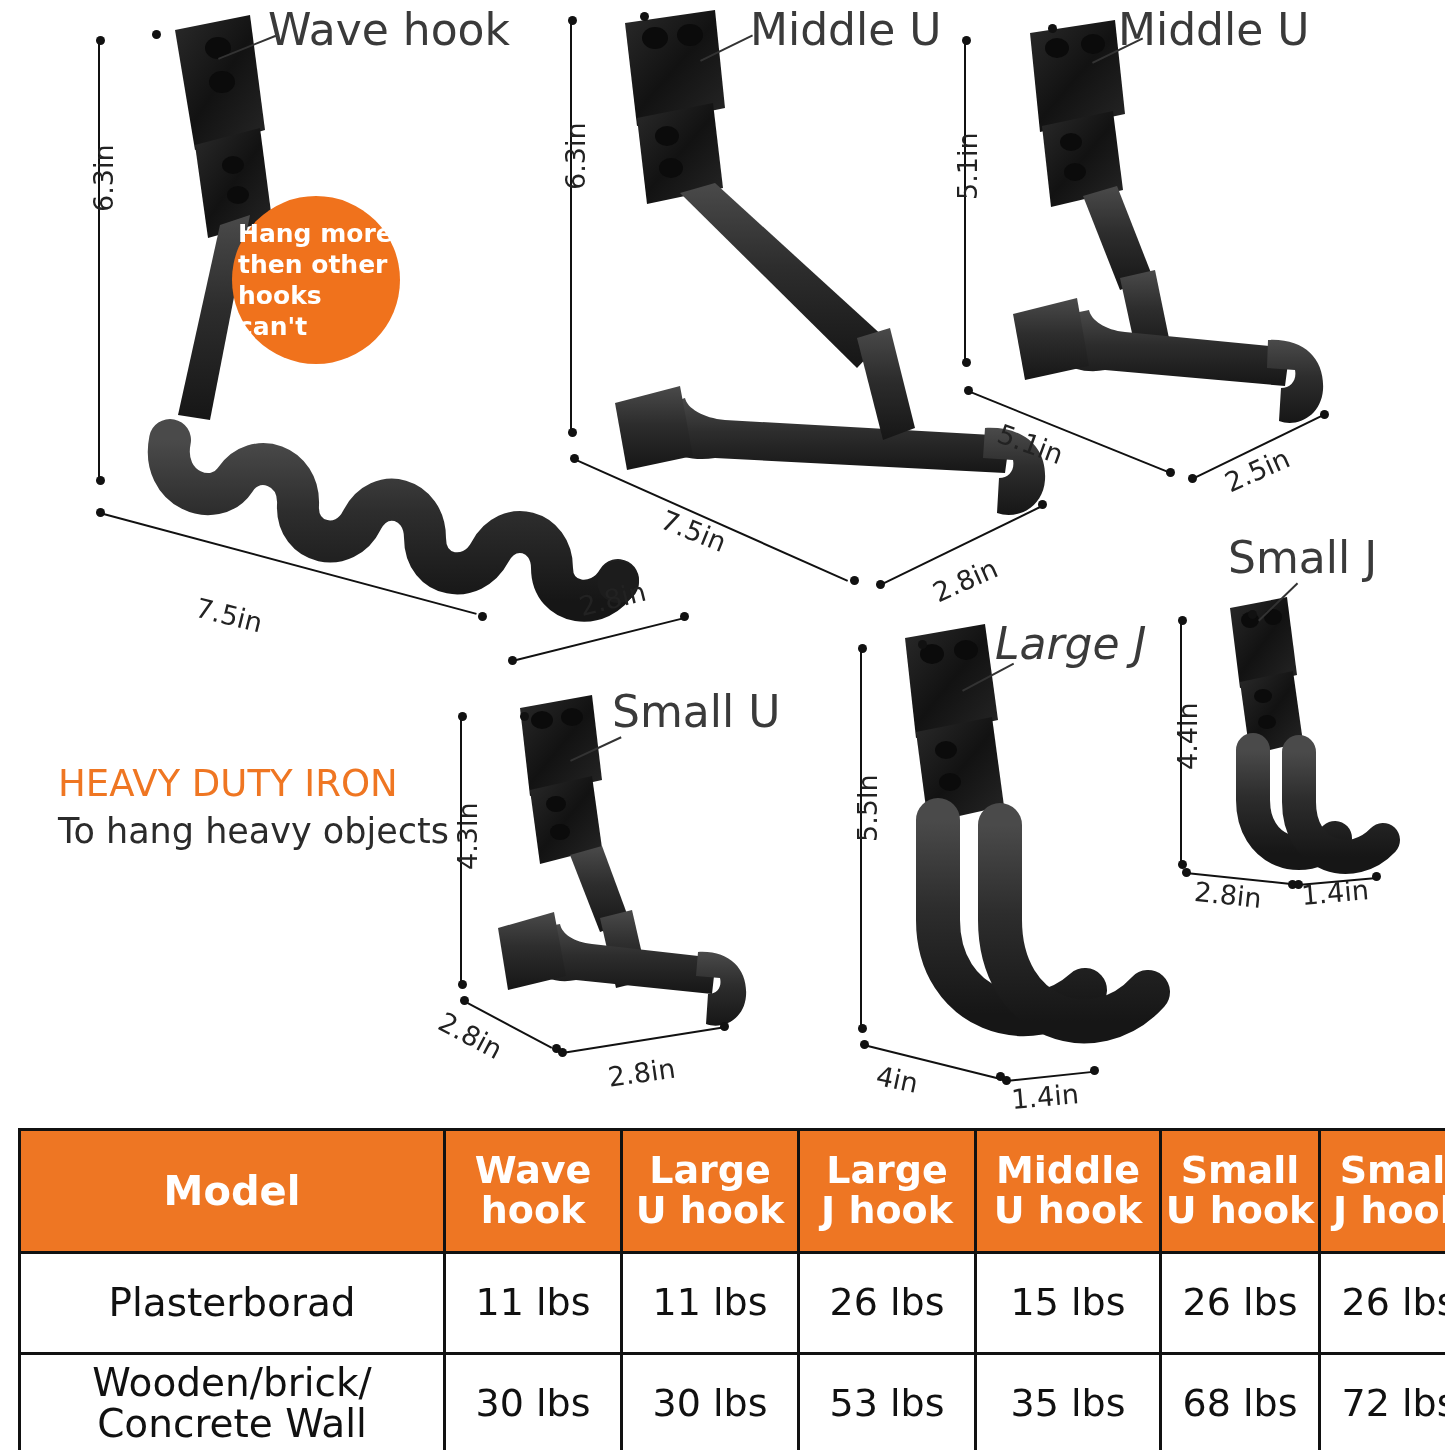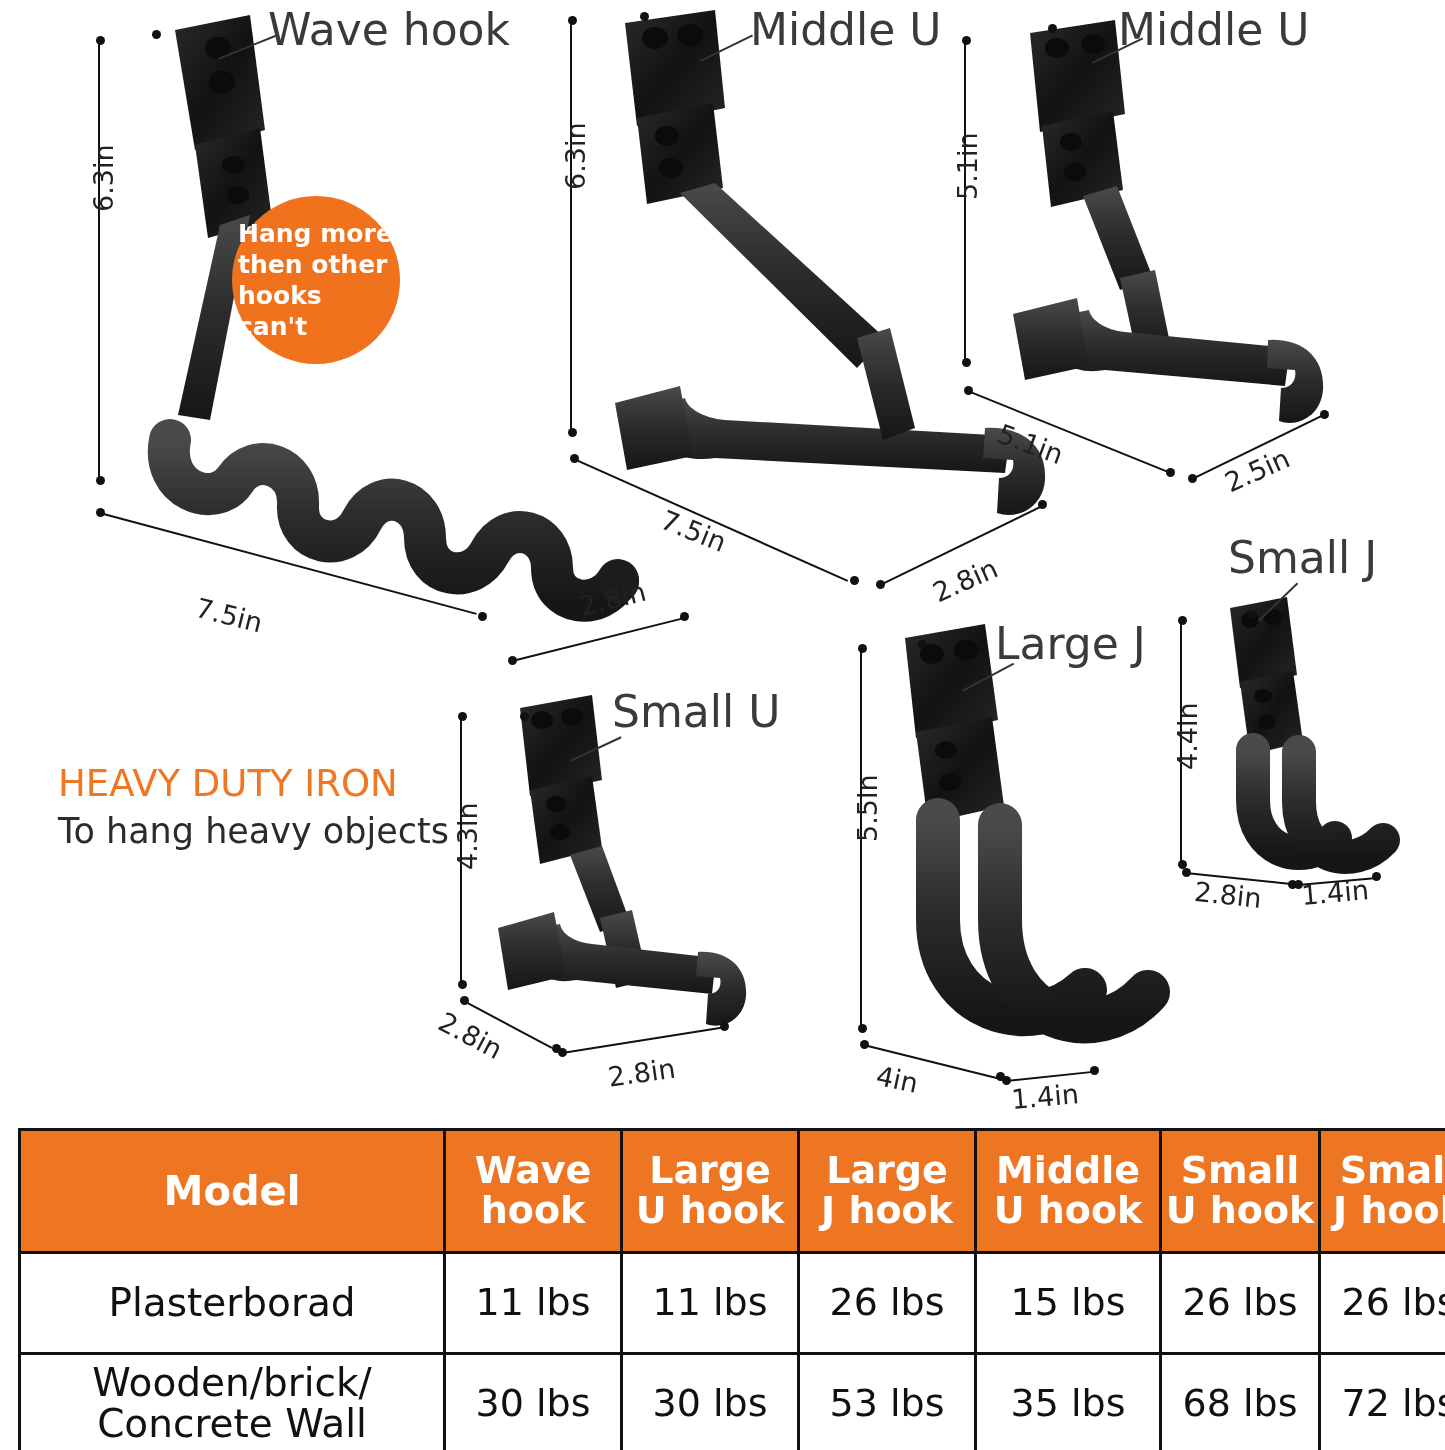--- a/index.html
+++ b/index.html
@@ -344,21 +344,21 @@
   <div class="dot" style="left:1288px; top:880px;"></div>
 
   <div class="dimline" style="left:1298px; top:884px; width:82px; transform:rotate(-5deg);"></div>
   <div class="dot" style="left:1294px; top:880px;"></div>
   <div class="dot" style="left:1372px; top:872px;"></div>
 
   <div class="label" style="left:268px; top:4px;">Wave hook</div>
   <div class="label" style="left:750px; top:4px;">Middle U</div>
   <div class="label" style="left:1118px; top:4px;">Middle U</div>
   <div class="label" style="left:612px; top:686px;">Small U</div>
-  <div class="label" style="left:995px; top:618px;">Large J</div>
+  <div class="label" style="left:995px; top:618px;font-style:italic;">Large J</div>
   <div class="label" style="left:1228px; top:532px;">Small J</div>
 
   <div class="dim" style="left:88px; top:212px; transform:rotate(-90deg); transform-origin:left top;">6.3in</div>
   <div class="dim" style="left:200px; top:592px; transform:rotate(14deg); transform-origin:left top;">7.5in</div>
   <div class="dim" style="left:576px; top:592px; transform:rotate(-14deg); transform-origin:left top;">2.8in</div>
 
   <div class="dim" style="left:560px; top:190px; transform:rotate(-90deg); transform-origin:left top;">6.3in</div>
   <div class="dim" style="left:668px; top:504px; transform:rotate(22deg); transform-origin:left top;">7.5in</div>
   <div class="dim" style="left:928px; top:580px; transform:rotate(-24deg); transform-origin:left top;">2.8in</div>
 

